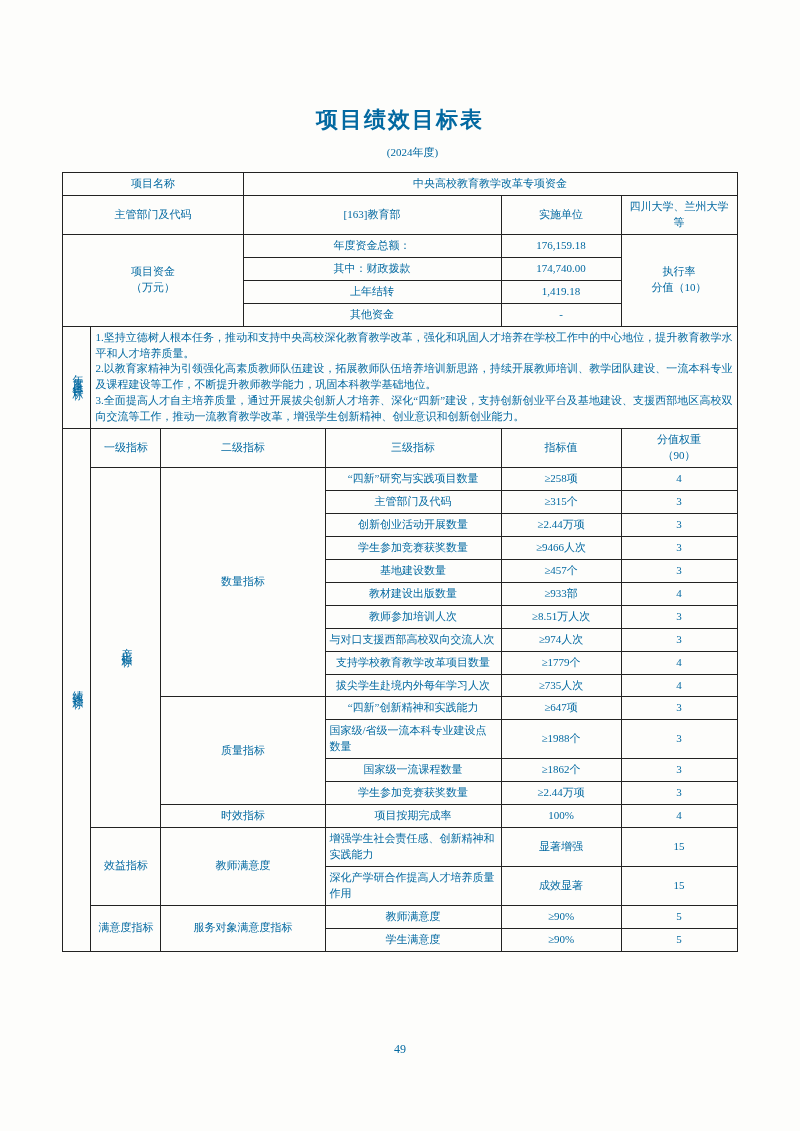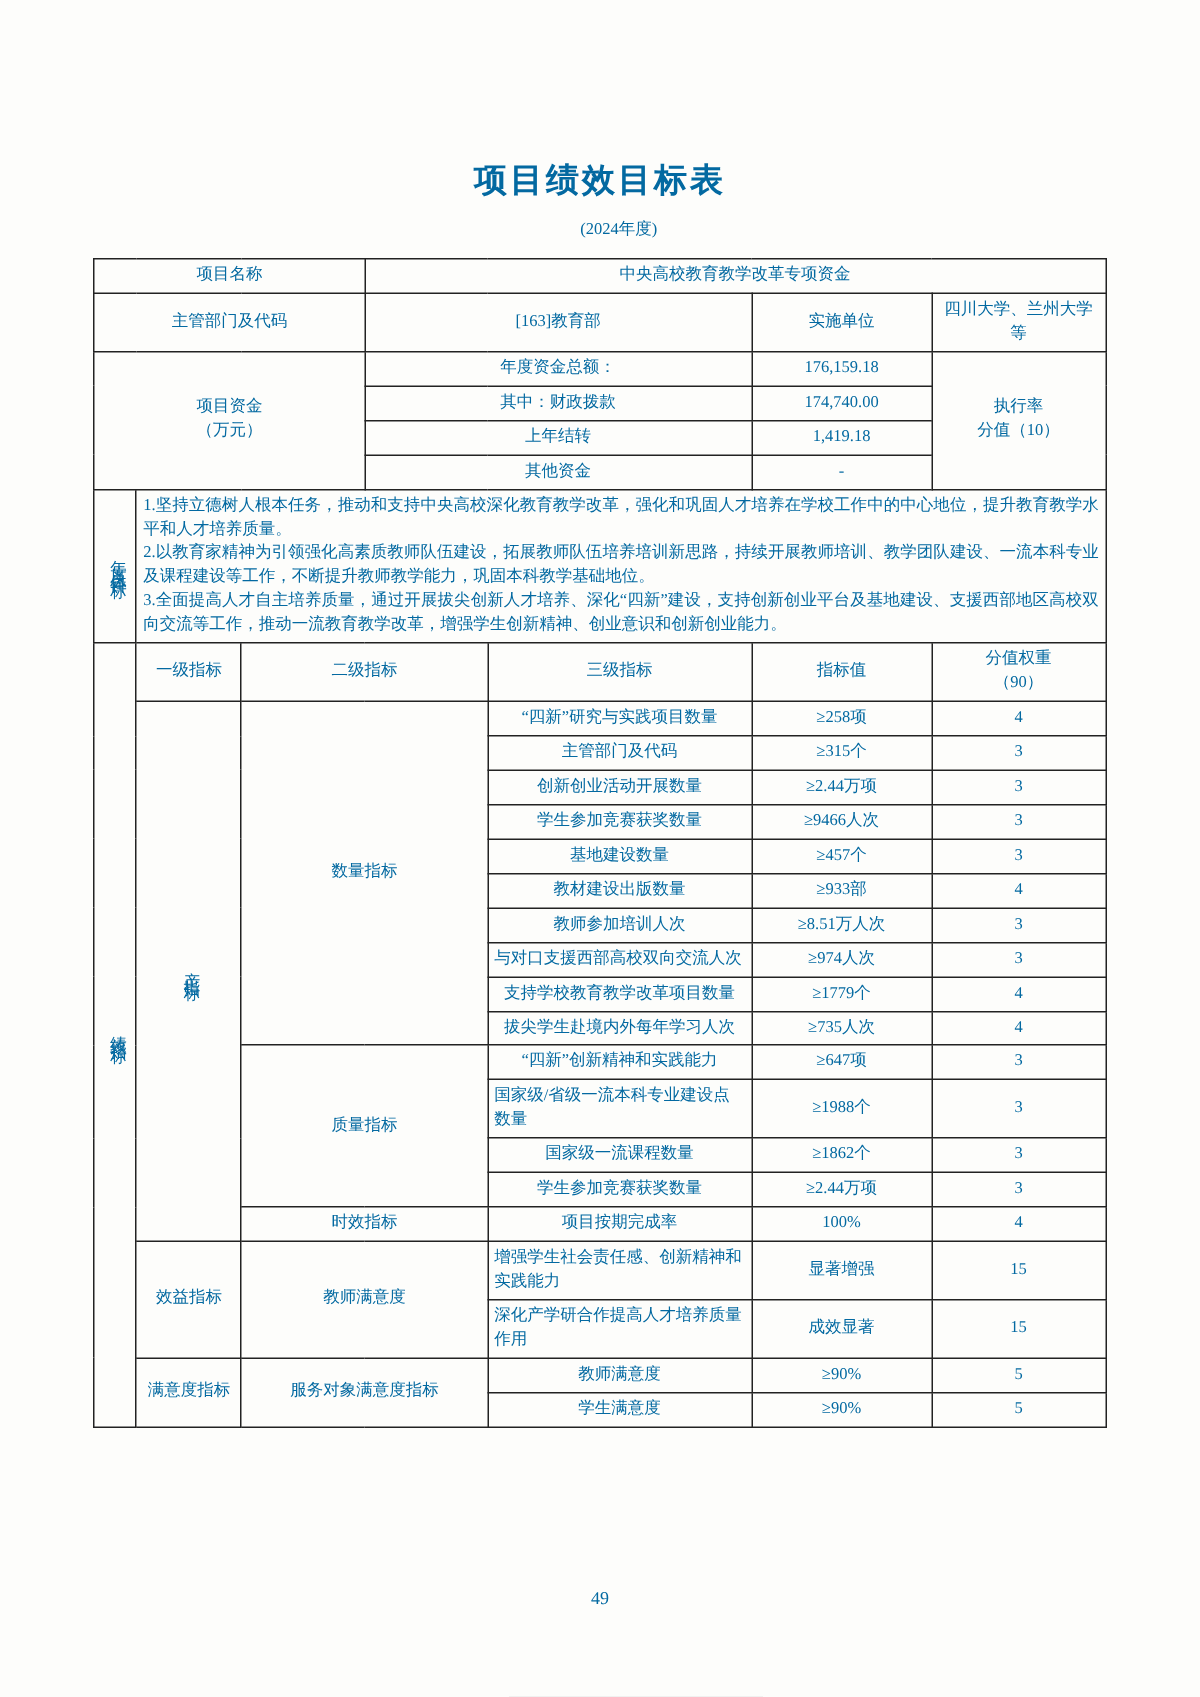--- a/index.html
+++ b/index.html
@@ -61,21 +61,21 @@
   .vert-wrap { text-align: center; }
   .goal-cell {
     font-size: 10.5px;
     line-height: 1.55;
     text-align: justify;
     padding: 6px 8px 6px 6px;
   }
   .goal-cell p { margin: 0; text-indent: 0; }
   .pagenum {
     position: absolute;
-    bottom: 58px;
+    bottom: 74px;
     width: 100%;
     text-align: center;
     font-size: 12px;
     font-family: "Liberation Serif", serif;
   }
   .small-two-line { line-height: 1.35; }
 </style>
 </head>
 <body>
 

